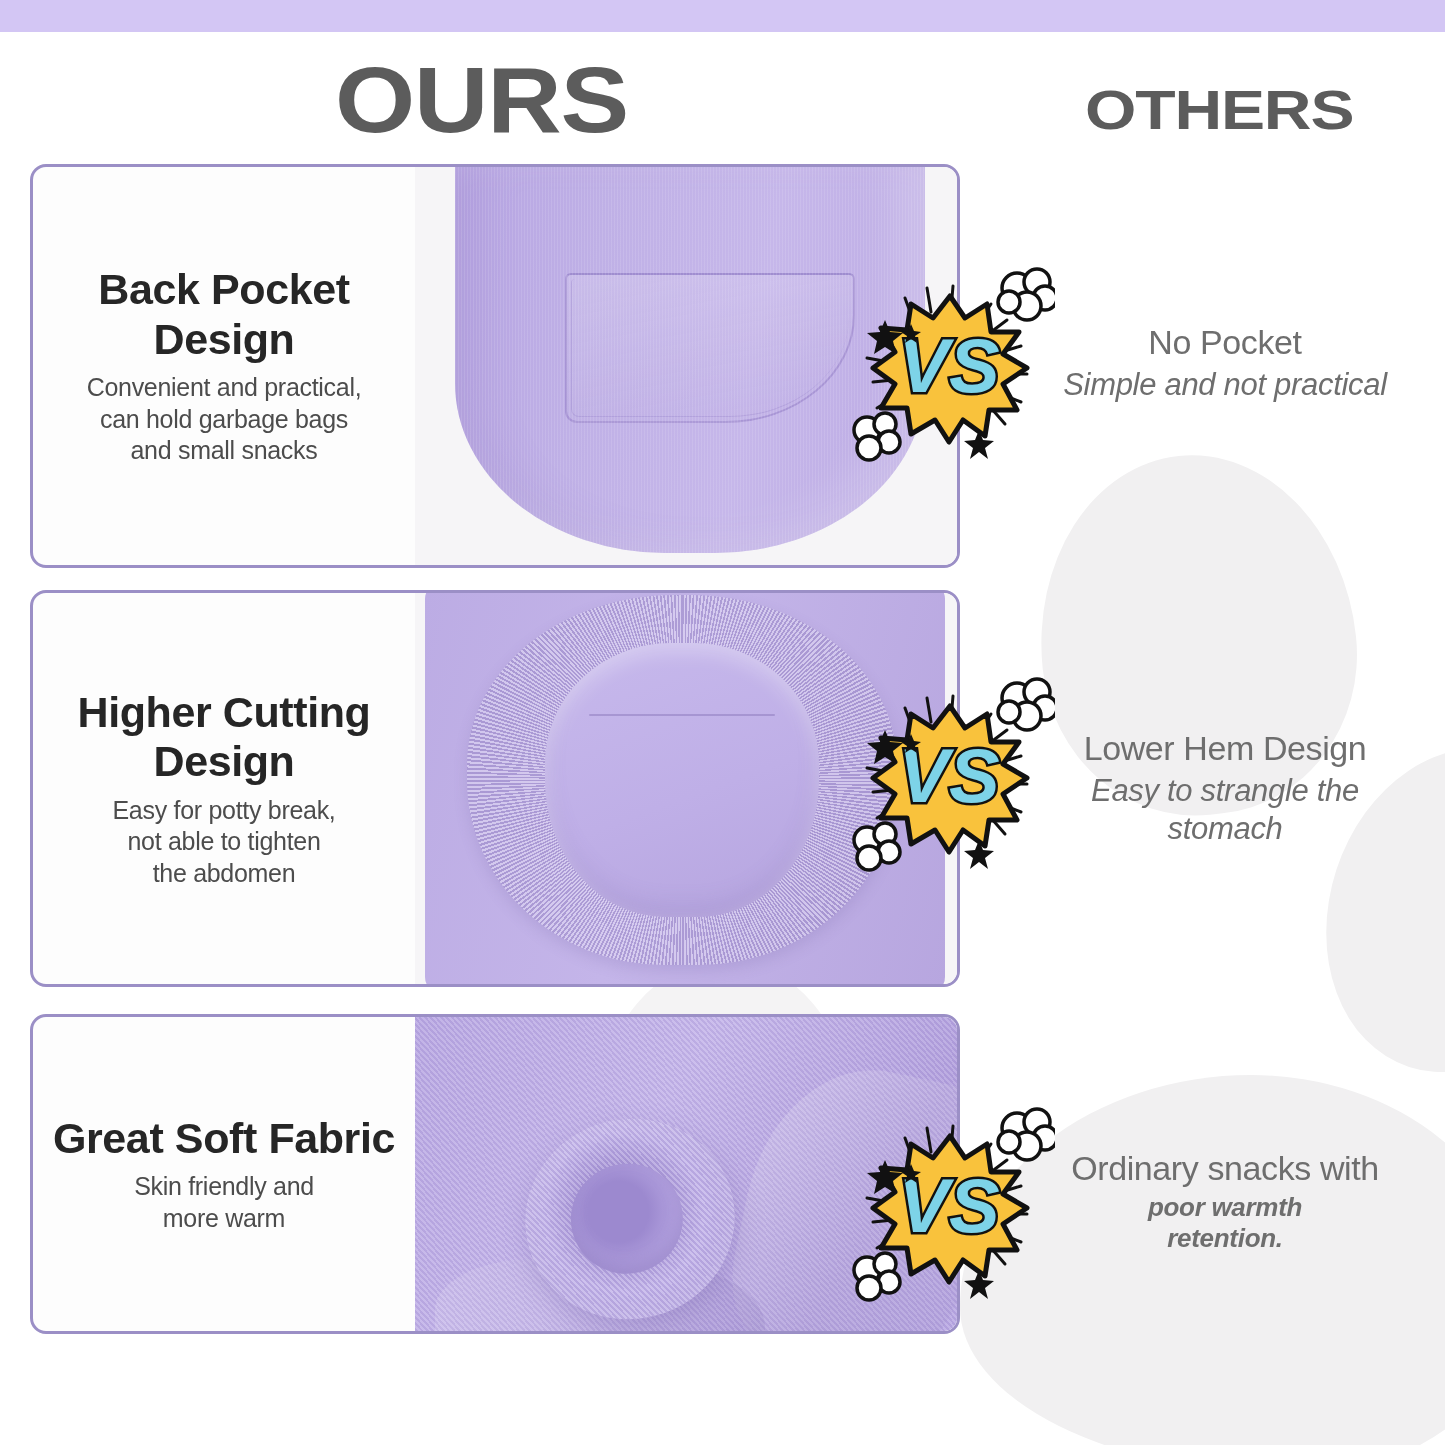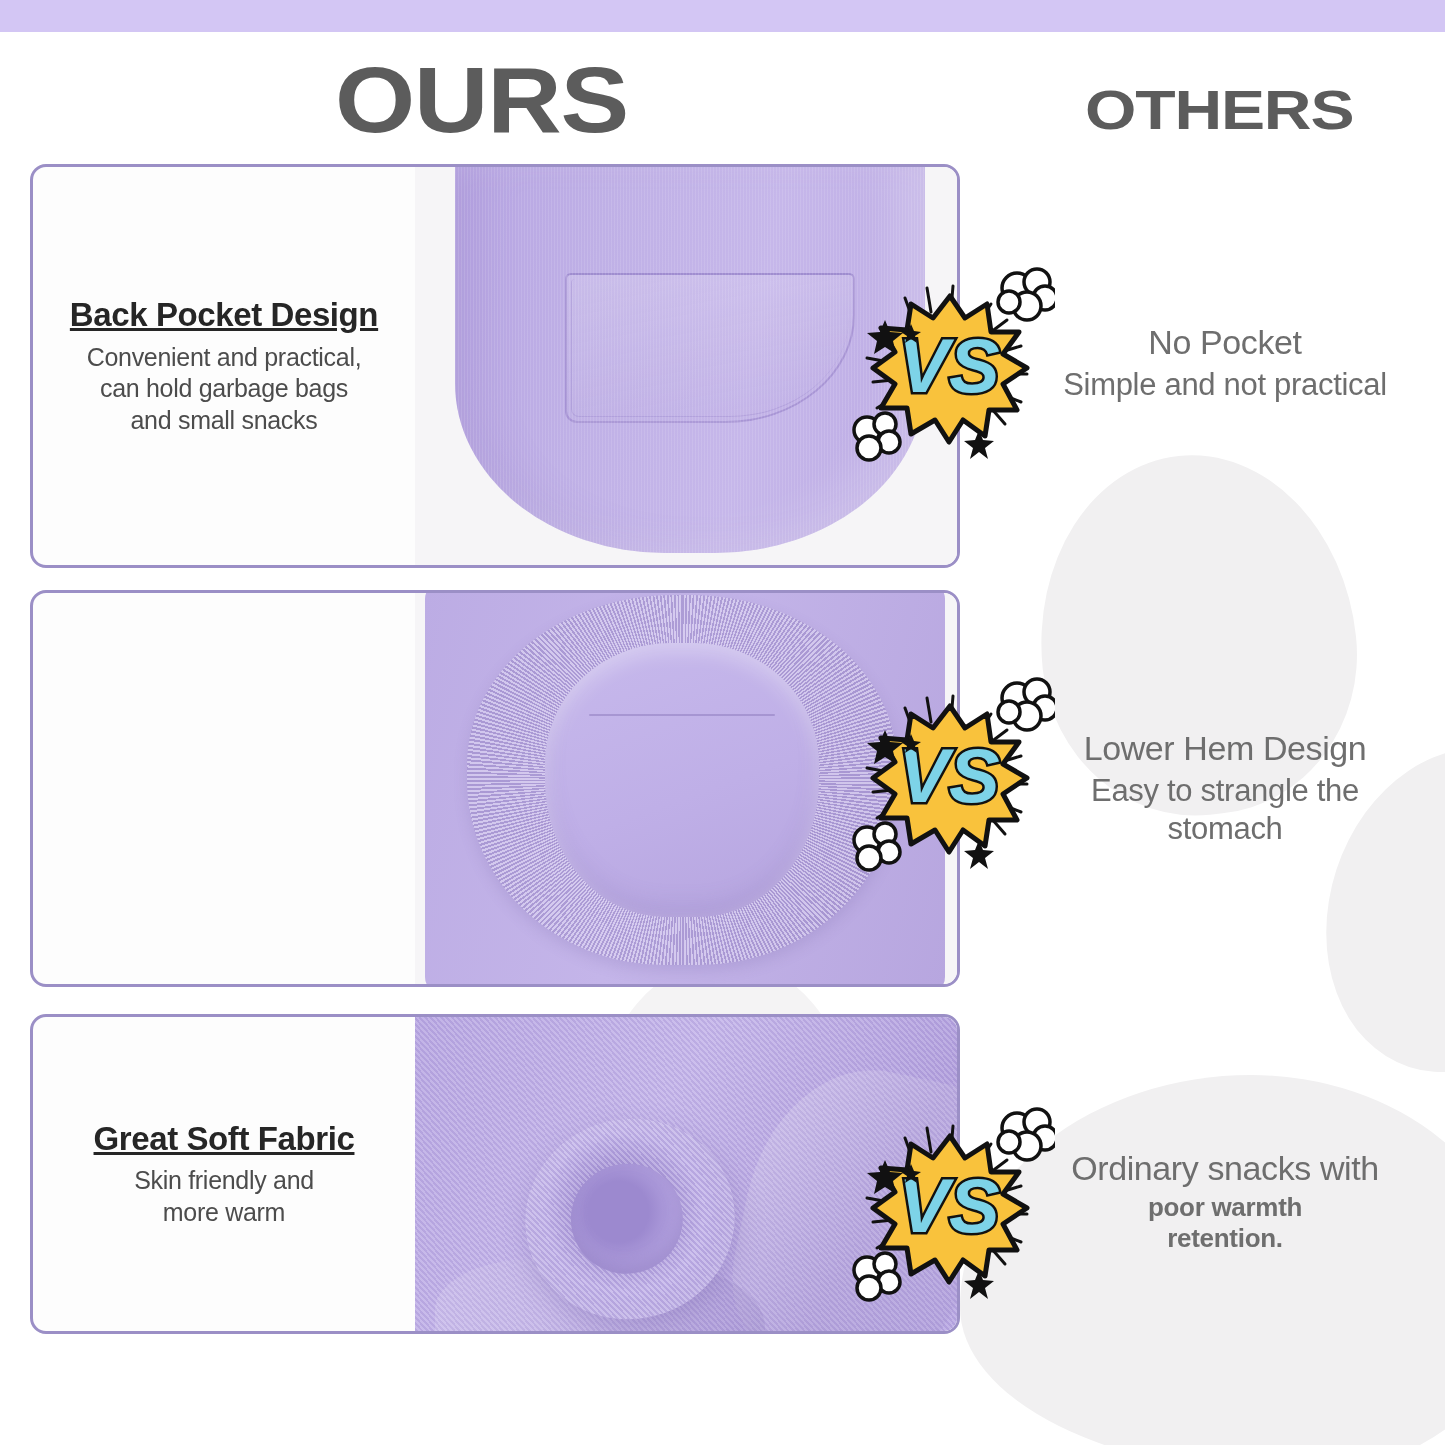--- a/index.html
+++ b/index.html
@@ -49,22 +49,22 @@
   .panel-1 { top:164px;  height:404px; }
   .panel-2 { top:590px;  height:397px; }
   .panel-3 { top:1014px; height:320px; }
 
   .panel-text {
     position:absolute; left:0; top:0; bottom:0; width:382px;
     display:flex; flex-direction:column; justify-content:center; align-items:center;
     text-align:center; padding:0 14px; z-index:4; background:transparent;
   }
   .ours-title {
-    color:#262626; font-weight:bold; font-size:33px; line-height:1.15;
-    letter-spacing:-0.4px; margin-bottom:8px;text-decoration:underline;
+    color:#262626; font-weight:bold; font-size:43px; line-height:1.15;
+    letter-spacing:-0.4px; margin-bottom:8px;
   }
   .ours-sub {
     color:#4C4C4C; font-size:25px; line-height:1.26; letter-spacing:-0.3px;
   }
 
   
   .photo {
     position:absolute; top:0; bottom:0; left:382px; right:0;
     overflow:hidden; z-index:1;
   }
@@ -166,21 +166,21 @@
     text-align:center;
   }
   .ob-1 { top:322px; }
   .ob-2 { top:728px; }
   .ob-3 { top:1148px; }
   .others-title {
     color:#6E6E6E; font-weight:normal; font-size:34px; line-height:1.18;
     letter-spacing:-0.4px; margin-bottom:4px;
   }
   .others-sub {
-    color:#6E6E6E; font-size:31px; line-height:1.22; letter-spacing:-0.3px;
+    color:#6E6E6E; font-size:31px; line-height:1.22; letter-spacing:-0.3px;font-style:italic;
   }
   .others-sub.bold { font-weight:bold; font-size:26px; line-height:1.18; }
 </style>
 </head>
 <body>
 
 <div class="bg-layer">
   <div class="paw paw-toe-a"></div>
   <div class="paw paw-toe-b"></div>
   <div class="paw paw-pad"></div>
@@ -251,20 +251,24 @@
   <div class="photo">
     <div class="photo-bg"></div>
     <div class="p2-body">
       <div class="p2-ring">
         <div class="p2-inner">
           <div class="p2-seam"></div>
         </div>
       </div>
     </div>
   </div>
+  <div class="panel-text">
+    <div class="ours-title">Higher Cutting<br>Design</div>
+    <div class="ours-sub">Easy for potty break,<br>not able to tighten<br>the abdomen</div>
+  </div>
 </div>
 
 <svg class="vs-badge vs-2" viewBox="0 0 210 200">
   <g stroke="#111" stroke-width="3" stroke-linecap="round" fill="none">
     <line x1="60" y1="36" x2="68" y2="58"></line>
     <line x1="82" y1="26" x2="86" y2="50"></line>
     <line x1="108" y1="24" x2="106" y2="48"></line>
     <line x1="146" y1="42" x2="134" y2="60"></line>
     <line x1="162" y1="58" x2="146" y2="70"></line>
     <line x1="176" y1="84" x2="156" y2="90"></line>

